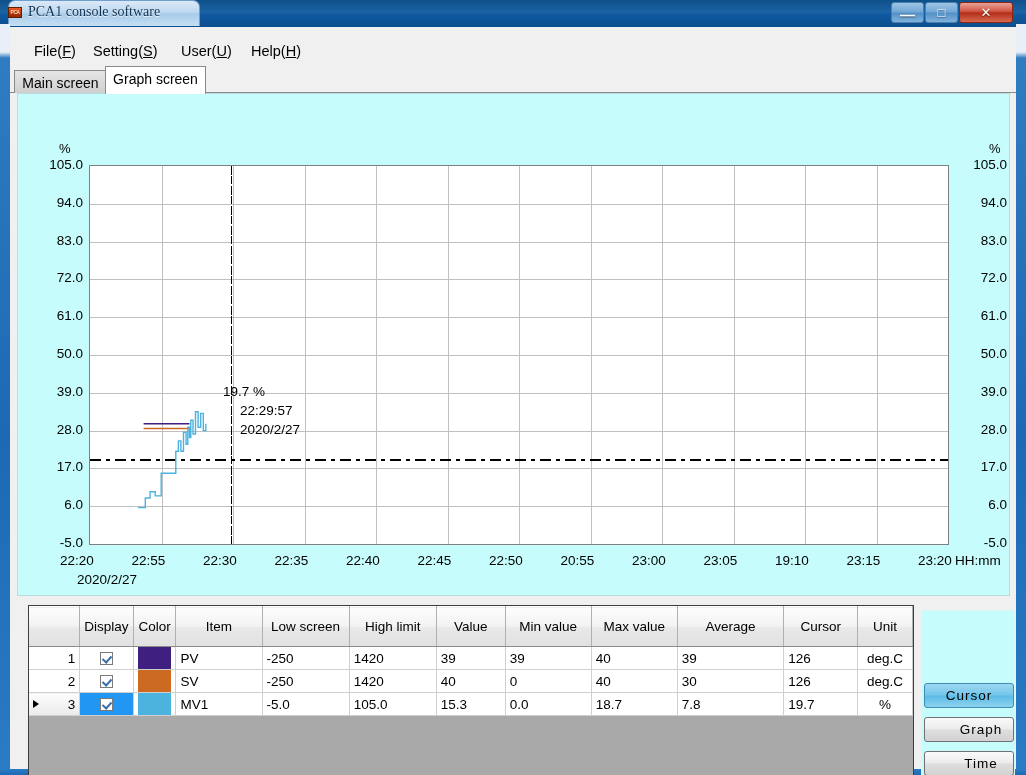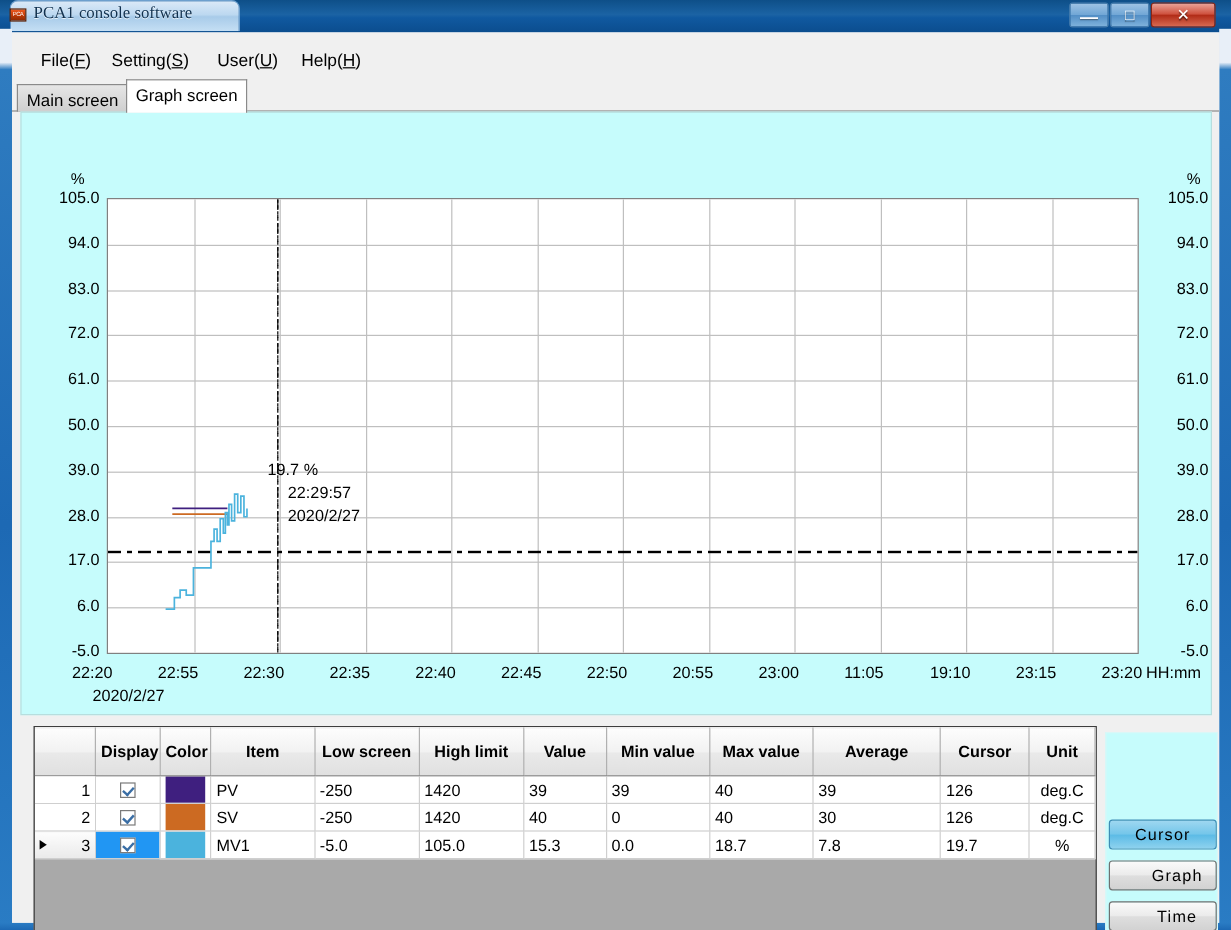--- a/index.html
+++ b/index.html
@@ -176,21 +176,21 @@
     table-layout:fixed;
     width:884px;
     background:#fff;
     font-size:13.5px;
   }
   table.grid th{
     background:linear-gradient(to bottom,#fdfdfd 0%,#f2f2f2 48%,#e9e9e9 52%,#e0e0e0 100%);
     border-right:1px solid #b0b0b0;
     border-bottom:1px solid #8a8a8a;
     border-top:1px solid #fff;
-    font-weight:bold;
+    font-weight:normal;
     color:#000;
     height:22px;
     padding:12px 4px;
     text-align:center;
     white-space:nowrap;
     box-sizing:border-box;
   }
   table.grid td{
     border-right:1px solid #cfcfcf;
     border-bottom:1px solid #cfcfcf;
@@ -358,21 +358,21 @@
         <div class="axis-label right" style="left: 937px; top: 441px;">-5.0</div>
         <div class="xtick" style="left: 42px; top: 459px;">22:20</div>
         <div class="xtick" style="left: 113.5px; top: 459px;">22:55</div>
         <div class="xtick" style="left: 185px; top: 459px;">22:30</div>
         <div class="xtick" style="left: 256.5px; top: 459px;">22:35</div>
         <div class="xtick" style="left: 328px; top: 459px;">22:40</div>
         <div class="xtick" style="left: 399.5px; top: 459px;">22:45</div>
         <div class="xtick" style="left: 471px; top: 459px;">22:50</div>
         <div class="xtick" style="left: 542.5px; top: 459px;">20:55</div>
         <div class="xtick" style="left: 614px; top: 459px;">23:00</div>
-        <div class="xtick" style="left: 685.5px; top: 459px;">11:05</div>
+        <div class="xtick" style="left: 685.5px; top: 459px;">23:05</div>
         <div class="xtick" style="left: 757px; top: 459px;">19:10</div>
         <div class="xtick" style="left: 828.5px; top: 459px;">23:15</div>
         <div class="xtick" style="left: 900px; top: 459px;">23:20</div>
       </div>
 
     <div id="tablewrap">
       <table class="grid">
         <colgroup id="tcols">
             <col style="width: 50px;">
             <col style="width: 53px;">

